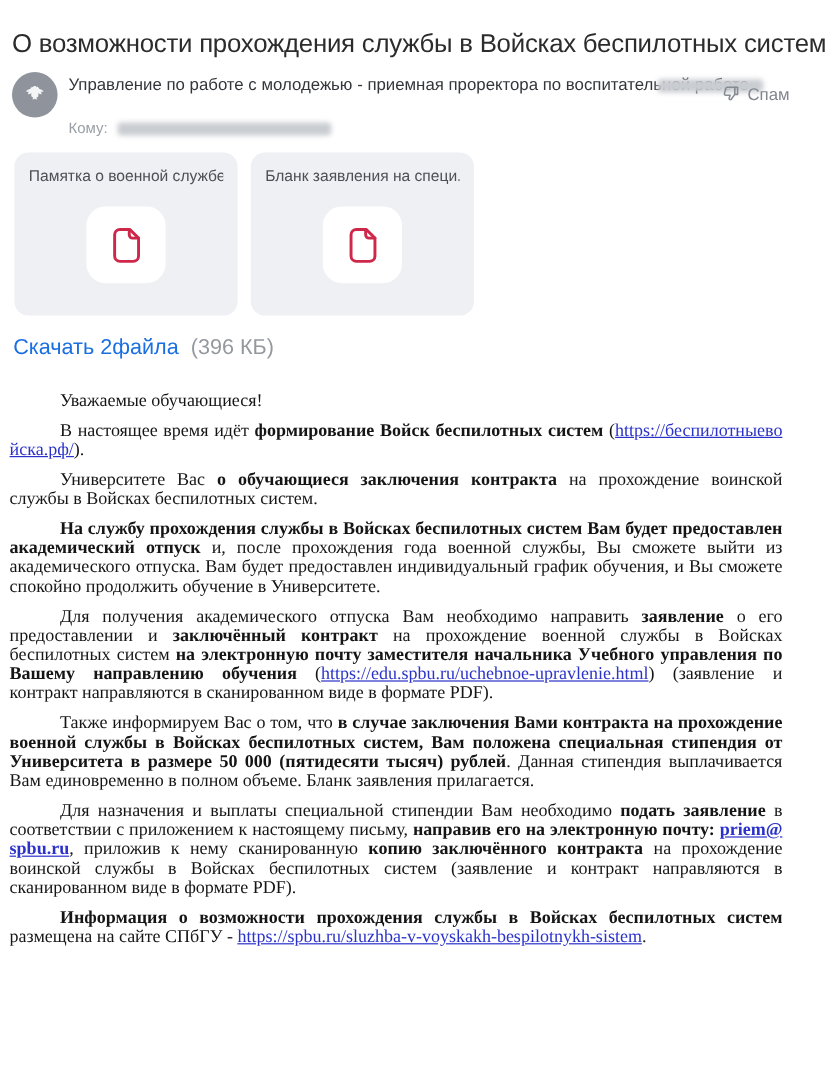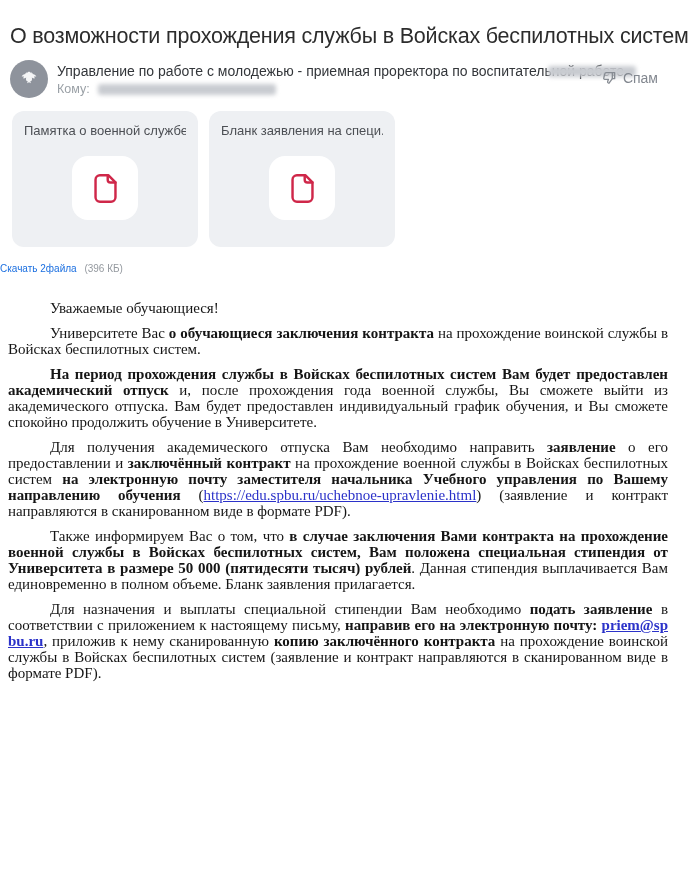--- a/index.html
+++ b/index.html
@@ -21,21 +21,21 @@
   }
   .sender-row { position: relative; margin: 11px 10px 0 10px; display: flex; }
   .avatar {
     width: 38px; height: 38px; border-radius: 50%;
     background: #8e939c; flex: 0 0 38px;
     display: flex; align-items: center; justify-content: center;
     cursor: pointer;
   }
   .sender-meta { margin-left: 9px; padding-top: 2px; }
   .sender-name { font-size: 14px; color: #33363a; cursor: pointer; }
-  .to-line { margin-top: 2px; font-size: 12.5px; color: #9aa0a6; }
+  .to-line { margin-top: 20px; font-size: 12.5px; color: #9aa0a6; }
   .redact {
     display: inline-block; background: #c9ccd1; border-radius: 3px;
     filter: blur(2px); vertical-align: middle;
   }
   .redact-date { position: absolute; left: 538px; top: 6px; width: 88px; height: 11px; }
   .redact-to { width: 178px; height: 11px; margin-left: 8px; }
   .spam-btn {
     position: absolute; right: 28px; top: 10px;
     display: flex; align-items: center; gap: 6px;
     color: #82878f; font-size: 14px; cursor: pointer;
@@ -49,31 +49,31 @@
   }
   .card-title {
     font-size: 13px; color: #4c4f54;
     white-space: nowrap; overflow: hidden;
   }
   .thumb {
     width: 66px; height: 64px; background: #ffffff;
     border-radius: 16px; margin: 18px auto 0 auto;
     display: flex; align-items: center; justify-content: center;
   }
-  .download-row { margin: 16px 0 0 0; font-size: 10px; }
+  .download-row { margin: 16px 0 0 11px; font-size: 18px; }
   .dl-link { color: #1b6fe0; text-decoration: none; cursor: pointer; }
   .dl-size { color: #94999f; margin-left: 5px; }
   
   .email-body {
     margin: 26px 28px 0 8px;
     font-family: "Liberation Serif", serif;
     font-size: 15px; line-height: 16px;
     color: #151515; text-align: justify;
   }
-  .email-body p { margin: 0 0 9px 0; text-indent: 42px; }
+  .email-body p { margin: 0 16px 9px 0; text-indent: 42px; }
   .email-body p:nth-of-type(9),
   .email-body p:nth-of-type(11) { margin-top: 34px; }
   .email-body b { font-weight: bold; }
   .email-body a { color: #2b32c9; text-decoration: underline; cursor: pointer; word-break: break-all; }
 </style>
 </head>
 <body>
 
 <div>
 
@@ -124,20 +124,22 @@
       </div>
     </div>
 
   <div class="download-row">
     <a class="dl-link" href="#">Скачать 2файла</a>
     <span class="dl-size">(396 КБ)</span>
   </div>
 
   <div class="email-body" id="email-body">
       <p><span>Уважаемые обучающиеся!</span></p>
+      <p><span>В настоящее время идёт </span><span><b>формирование Войск беспилотных систем</b></span><span> (</span><a href="#">https://беспилотныевойска.рф/</a><span>).</span></p>
       <p><span>Университете Вас </span><span><b>о обучающиеся заключения контракта</b></span><span> на прохождение воинской службы в Войсках беспилотных систем.</span></p>
-      <p><span><b>На период прохождения службы в Войсках беспилотных систем Вам будет предоставлен академический отпуск</b></span><span> и, после прохождения года военной службы, Вы сможете выйти из академического отпуска. Вам будет предоставлен индивидуальный график обучения, и Вы сможете спокойно продолжить обучение в Университете.</span></p>
+      <p><span><b>На службу прохождения службы в Войсках беспилотных систем Вам будет предоставлен академический отпуск</b></span><span> и, после прохождения года военной службы, Вы сможете выйти из академического отпуска. Вам будет предоставлен индивидуальный график обучения, и Вы сможете спокойно продолжить обучение в Университете.</span></p>
       <p><span>Для получения академического отпуска Вам необходимо направить </span><span><b>заявление</b></span><span> о его предоставлении и </span><span><b>заключённый контракт</b></span><span> на прохождение военной службы в Войсках беспилотных систем </span><span><b>на электронную почту заместителя начальника Учебного управления по Вашему направлению обучения</b></span><span> (</span><a href="#">https://edu.spbu.ru/uchebnoe-upravlenie.html</a><span>) (заявление и контракт направляются в сканированном виде в формате PDF).</span></p>
       <p><span>Также информируем Вас о том, что </span><span><b>в случае заключения Вами контракта на прохождение военной службы в Войсках беспилотных систем, Вам положена специальная стипендия от Университета в размере 50 000 (пятидесяти тысяч) рублей</b></span><span>. Данная стипендия выплачивается Вам единовременно в полном объеме. Бланк заявления прилагается.</span></p>
       <p><span>Для назначения и выплаты специальной стипендии Вам необходимо </span><span><b>подать заявление</b></span><span> в соответствии с приложением к настоящему письму, </span><span><b>направив его на электронную почту: </b></span><a href="#"><b>priem@spbu.ru</b></a><span>, приложив к нему сканированную </span><span><b>копию заключённого контракта</b></span><span> на прохождение воинской службы в Войсках беспилотных систем (заявление и контракт направляются в сканированном виде в формате PDF).</span></p>
+      <p><span><b>Информация о возможности прохождения службы в Войсках беспилотных систем</b></span><span> размещена на сайте СПбГУ - </span><a href="#">https://spbu.ru/sluzhba-v-voyskakh-bespilotnykh-sistem</a><span>.</span></p>
     </div>
 
 </div>
 
 </body></html>

